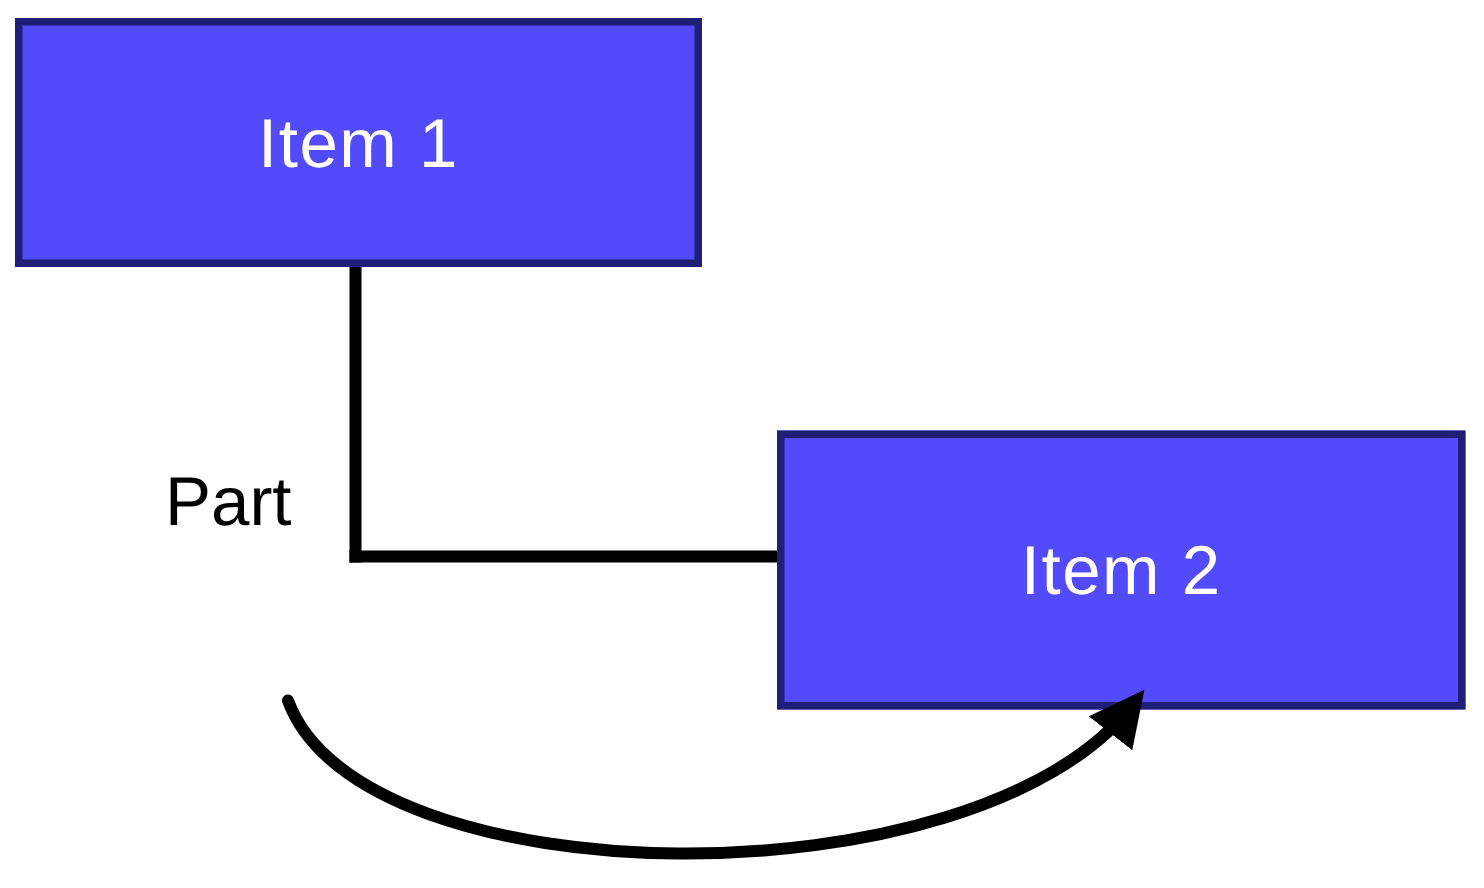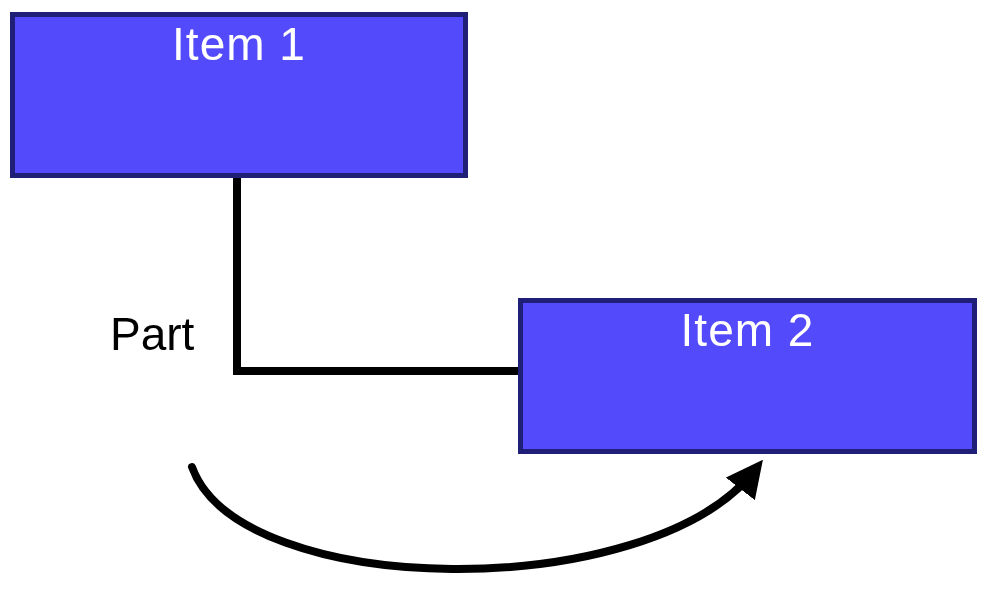--- a/index.html
+++ b/index.html
@@ -14,30 +14,31 @@
     height: 592px;
     background: #ffffff;
     overflow: hidden;
   }
   .node-box {
     position: absolute;
     box-sizing: border-box;
     background: #534AFB;
     border: 5px solid #1F1F78;
     display: flex;
+    align-items: center;
     justify-content: center;
   }
   .node-box .node-label {
     color: #ffffff;
     font-size: 46px;
     letter-spacing: 1px;
     white-space: pre;
   }
   .box-item1 { left: 10px;  top: 12px;  width: 458px; height: 166px; }
-  .box-item2 { left: 518px; top: 298px; width: 459px; height: 156px; }
+  .box-item2 { left: 518px; top: 287px; width: 459px; height: 186px; }
 
   .conn-seg {
     position: absolute;
     background: #000000;
   }
   .conn-vertical   { left: 233px; top: 178px; width: 8px;   height: 197px; }
   .conn-horizontal { left: 233px; top: 367px; width: 285px; height: 8px;   }
 
   .float-label {
     position: absolute;

